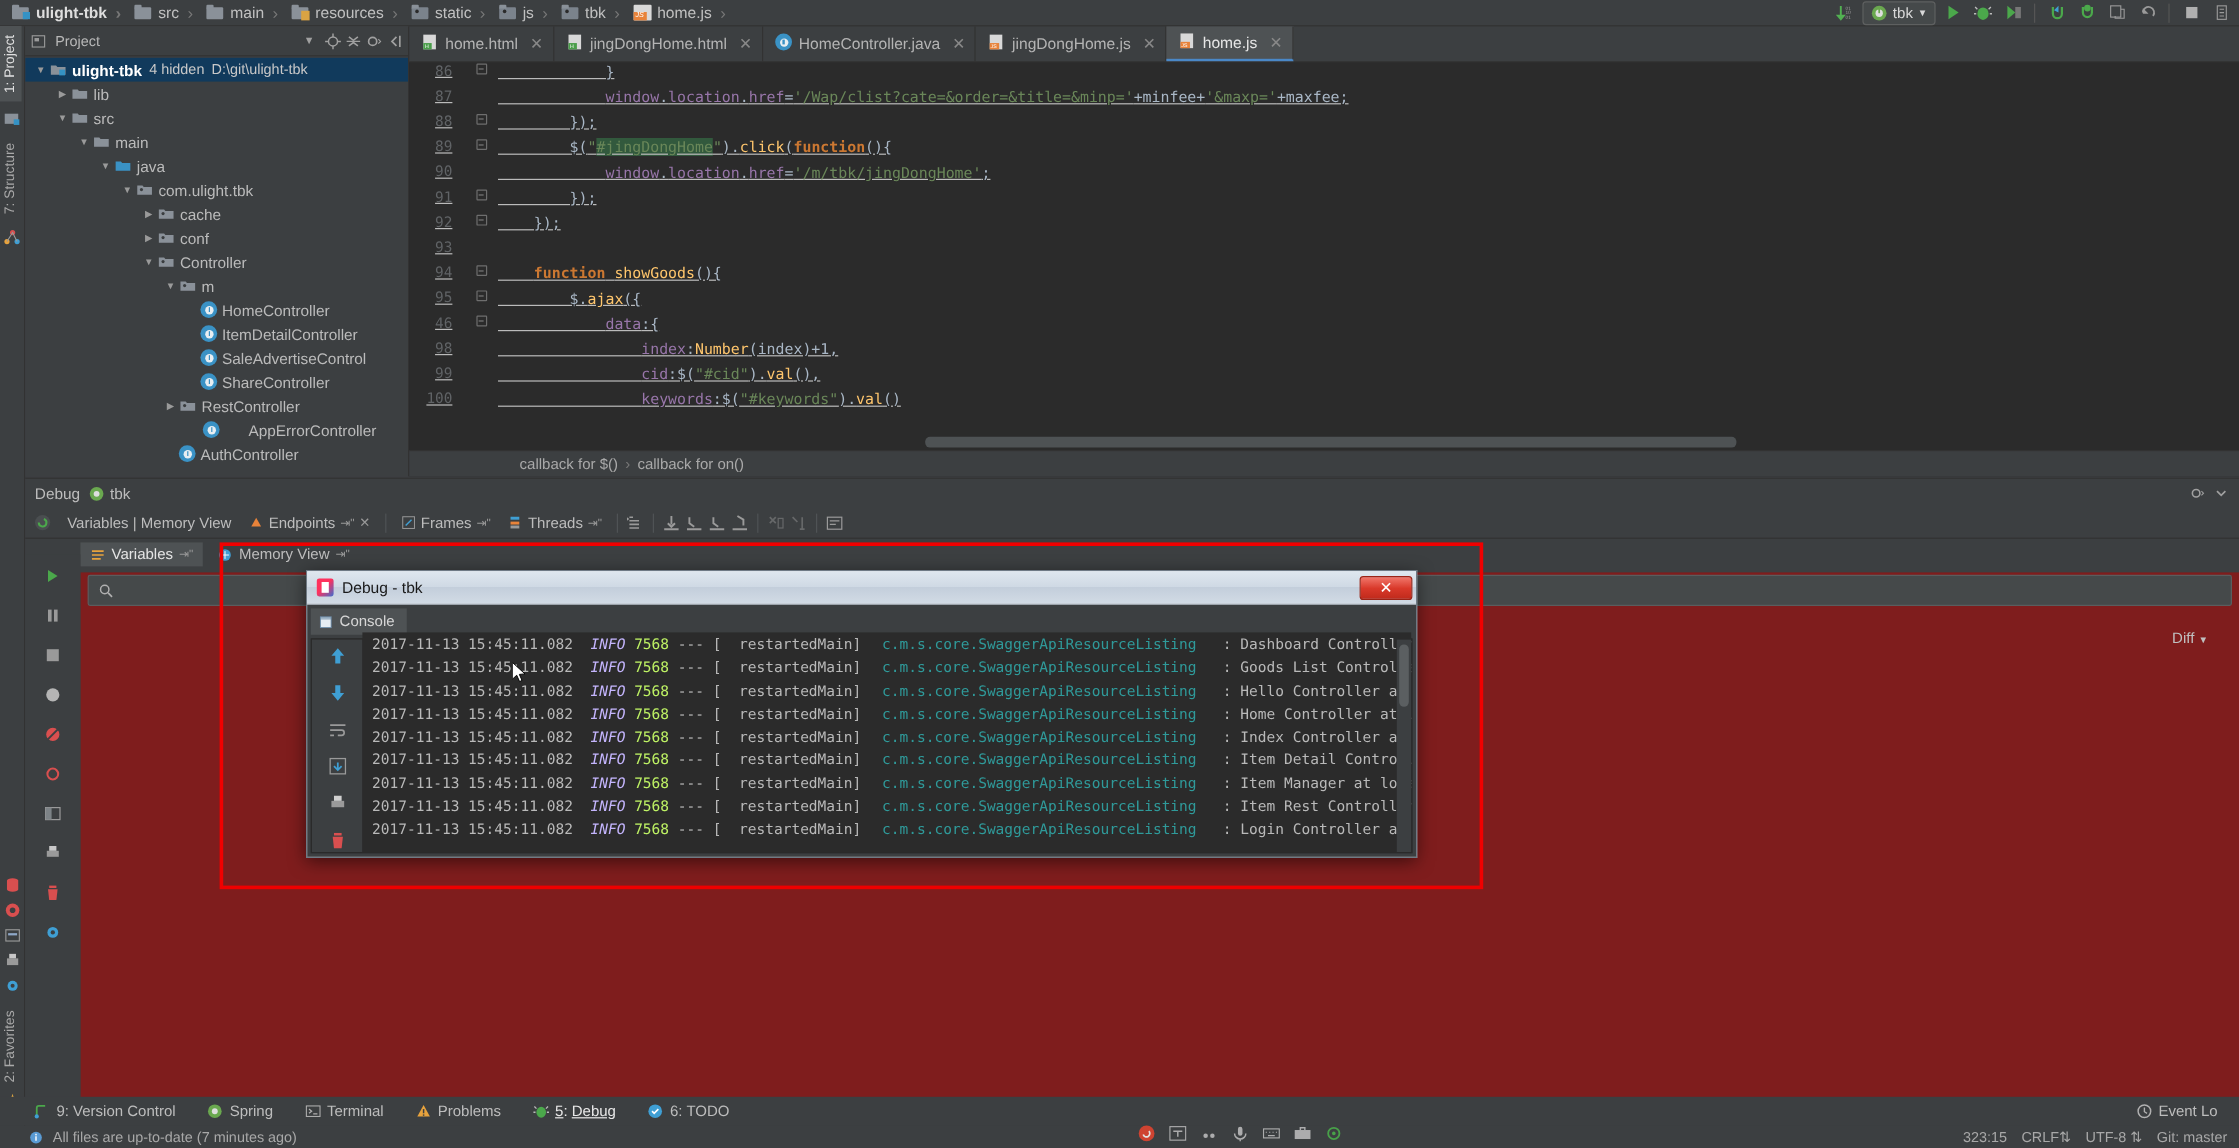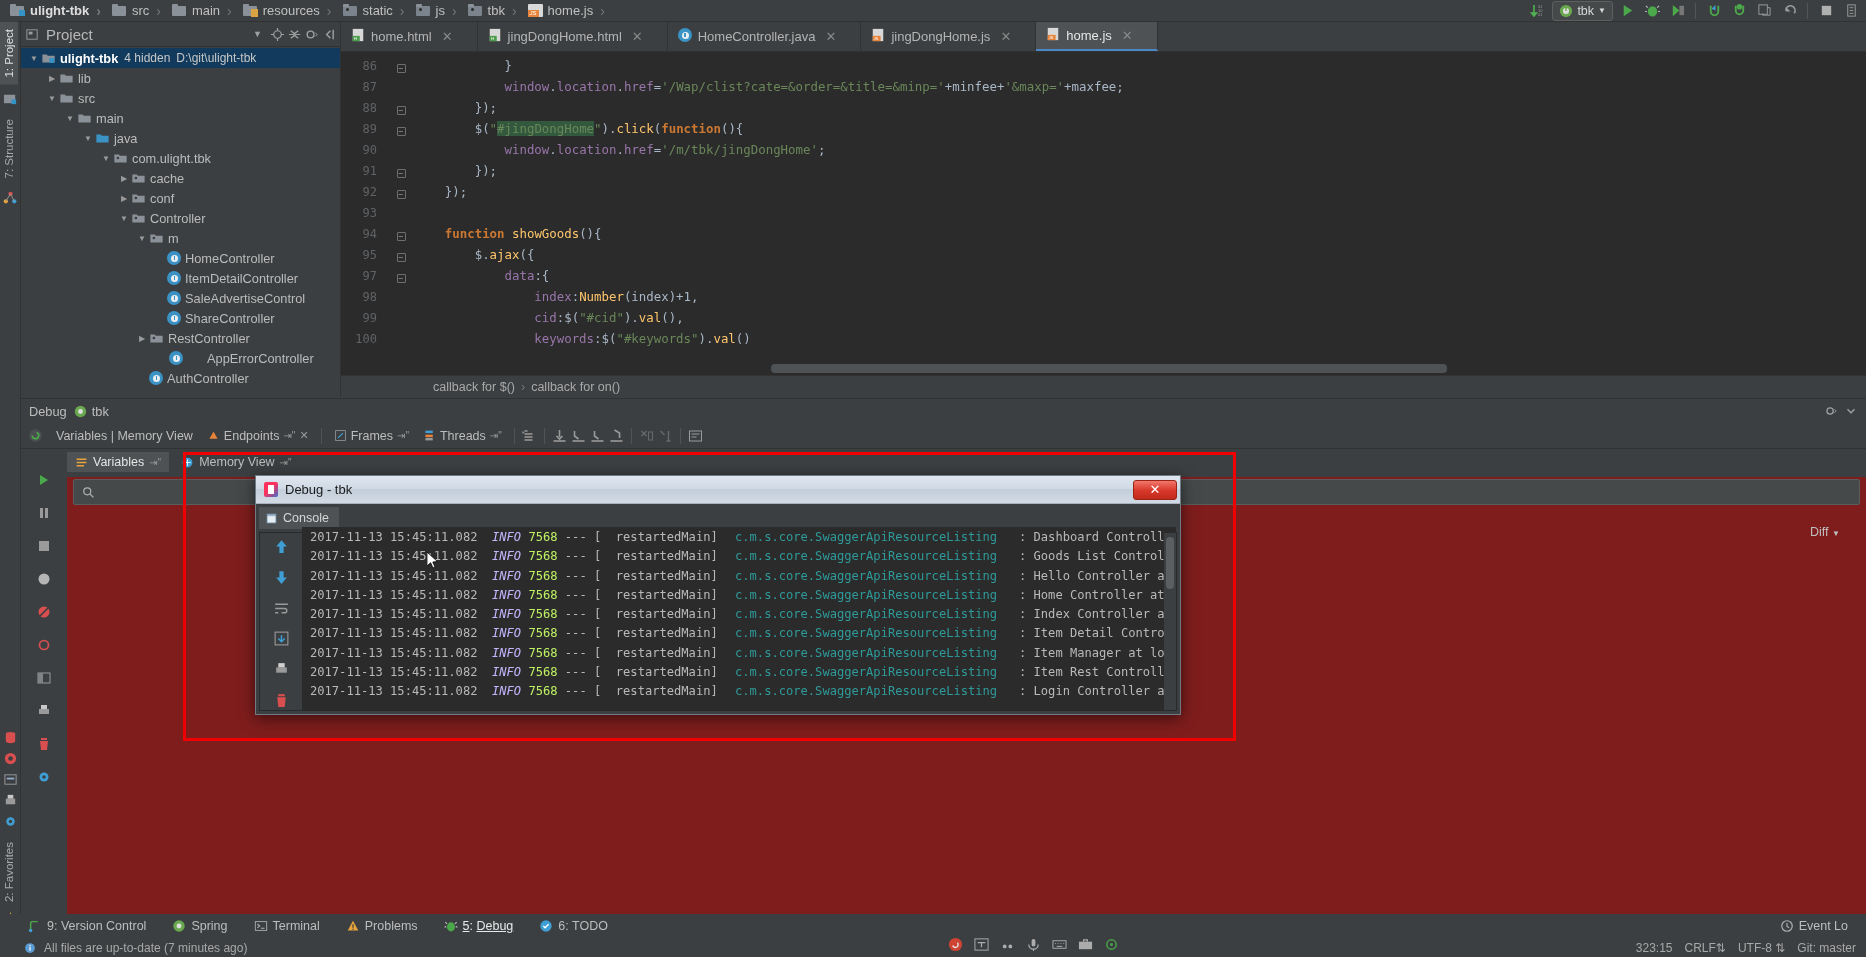--- a/index.html
+++ b/index.html
@@ -52,45 +52,45 @@
   #leftstrip .bot{ position:absolute; bottom:20px; left:0; width:21px;}
   .ic-sm{width:15px;height:15px;margin:6px 3px;display:block;}
 
   
   #project {
     position:absolute; left:21px; top:22px; width:320px; height:375px;
     background:#3c3f41; border-right:1px solid #323232;
   }
   #prjhdr { height:25px; display:flex; align-items:center; background:#3c3f41;
             border-bottom:1px solid #323232; padding:0 4px; }
-  #prjhdr .lbl{ margin-left:6px; color:#b8b8b8; font-size:15px;}
+  #prjhdr .lbl{ margin-left:6px; color:#b8b8b8; font-size:12px;}
   #prjhdr .chev{ margin-left:auto; color:#a0a0a0; font-size:9px; }
   #prjhdr .acts{ display:flex; gap:2px; margin-left:8px; }
   #tree { position:absolute; top:26px; left:0; right:0; bottom:0; overflow:hidden; padding-top:0px;}
   .trow { display:flex; align-items:center; height:20px; white-space:nowrap;
           font-size:12.8px; color:#bbbbbb; cursor:pointer; padding-right:4px;}
   .trow.sel { background:#113a5c; color:#ffffff; }
   .trow.sel .muted{ color:#c8c8c8;}
   .arw { width:14px; text-align:center; color:#9a9a9a; font-size:8px; flex:0 0 14px;}
   .tname{ margin-left:4px; }
   .muted{ color:#8d8d8d; font-weight:normal; margin-left:6px; font-size:12px;}
   .jicon{ width:14px;height:14px;border-radius:50%;background:#3a92c5;position:relative;flex:0 0 14px;}
   .jicon:after{content:"";position:absolute;left:4px;top:4px;width:7px;height:7px;border-radius:50%;background:#e8eef2;}
   .jicon:before{content:"";position:absolute;left:6.5px;top:5px;width:1.5px;height:4px;background:#3a92c5;z-index:2;}
 
   
   #editorarea{ position:absolute; left:341px; top:22px; right:0; height:375px; background:#2b2b2b;}
   #tabs{ height:30px; background:#3c3f41; display:flex; align-items:flex-end; border-bottom:1px solid #323232;}
-  .etab{ display:flex;align-items:center;gap:6px;height:29px;padding:0 24px 0 10px;
+  .etab{ display:flex;align-items:center;gap:6px;height:29px;padding:0 8px 0 10px;
          font-size:13px;color:#b4b4b4;border-right:1px solid #323232;cursor:pointer;}
   .etab .x{ color:#888; font-size:13px; margin-left:4px;}
   .etab.active{ background:#4e5254; color:#e6e6e6; border-bottom:2px solid #4a88c7;}
   #code{ position:absolute; top:30px; left:0; right:0; bottom:22px; background:#2b2b2b;
          font-family:"DejaVu Sans Mono", monospace; font-size:12.4px; overflow:hidden;}
-  .cline{ height:21px; display:flex; align-items:flex-end; white-space:pre;}
+  .cline{ height:21px; display:flex; align-items:flex-start; white-space:pre;text-decoration:underline;}
   .ln{ width:46px; text-align:right; color:#606366; flex:0 0 46px; padding-right:10px; font-size:12px;}
   .gut{ width:28px; flex:0 0 28px; text-align:center; color:#888; font-size:10px; position:relative;}
   .fold{ display:inline-block; width:9px;height:9px;border:1px solid #6e6e6e;color:#9a9a9a;
          font-size:8px;line-height:7px;text-align:center;border-radius:1px;}
   .kw{color:#cc7832;font-weight:bold;}
   .fn{color:#ffc66d;}
   .str{color:#6a8759;}
   .pl{color:#a9b7c6;}
   .fld{color:#9876aa;}
   .hl{background:#32593d;margin-top:39px;}
@@ -567,21 +567,21 @@
       <div class="cline"><span class="ln">86</span><span class="gut"><span class="fold">−</span></span><span class="pl">            }</span></div>
       <div class="cline"><span class="ln">87</span><span class="gut"></span><span class="pl">            <span class="fld">window</span>.<span class="fld">location</span>.<span class="fld">href</span>=<span class="str">'/Wap/clist?cate=&amp;order=&amp;title=&amp;minp='</span>+minfee+<span class="str">'&amp;maxp='</span>+maxfee;</span></div>
       <div class="cline"><span class="ln">88</span><span class="gut"><span class="fold">−</span></span><span class="pl">        });</span></div>
       <div class="cline"><span class="ln">89</span><span class="gut"><span class="fold">−</span></span><span class="pl">        $(<span class="str">"<span class="hl">#jingDongHome</span>"</span>).<span class="fn">click</span>(<span class="kw">function</span>(){</span></div>
       <div class="cline"><span class="ln">90</span><span class="gut"></span><span class="pl">            <span class="fld">window</span>.<span class="fld">location</span>.<span class="fld">href</span>=<span class="str">'/m/tbk/jingDongHome'</span>;</span></div>
       <div class="cline"><span class="ln">91</span><span class="gut"><span class="fold">−</span></span><span class="pl">        });</span></div>
       <div class="cline"><span class="ln">92</span><span class="gut"><span class="fold">−</span></span><span class="pl">    });</span></div>
       <div class="cline"><span class="ln">93</span><span class="gut"></span><span class="pl"></span></div>
       <div class="cline"><span class="ln">94</span><span class="gut"><span class="fold">−</span></span><span class="pl">    <span class="kw">function</span> <span class="fn">showGoods</span>(){</span></div>
       <div class="cline"><span class="ln">95</span><span class="gut"><span class="fold">−</span></span><span class="pl">        $.<span class="fn">ajax</span>({</span></div>
-      <div class="cline"><span class="ln">97</span><span class="gut"><span class="fold">−</span></span><span class="pl">            <span class="fld">data</span>:{</span></div>
+      <div class="cline"><span class="ln">46</span><span class="gut"><span class="fold">−</span></span><span class="pl">            <span class="fld">data</span>:{</span></div>
       <div class="cline"><span class="ln">98</span><span class="gut"></span><span class="pl">                <span class="fld">index</span>:<span class="fn">Number</span>(index)+1,</span></div>
       <div class="cline"><span class="ln">99</span><span class="gut"></span><span class="pl">                <span class="fld">cid</span>:$(<span class="str">"#cid"</span>).<span class="fn">val</span>(),</span></div>
       <div class="cline"><span class="ln">100</span><span class="gut"></span><span class="pl">                <span class="fld">keywords</span>:$(<span class="str">"#keywords"</span>).<span class="fn">val</span>()</span></div>
     </div>
   <div id="hscroll">
       <div class="thumb"></div>
     </div>
   <div id="bcbar">
     <span>callback for $()</span>
     <span style="color:#777">›</span>

